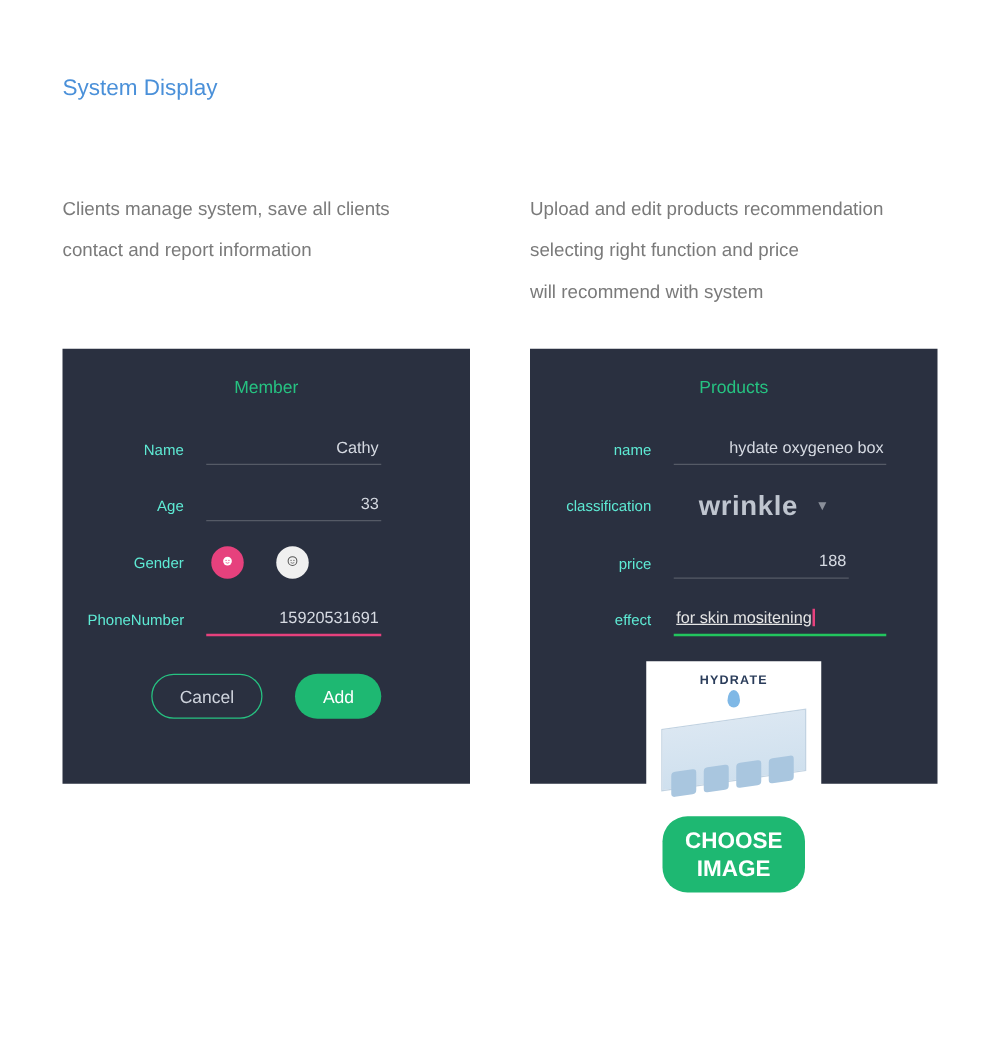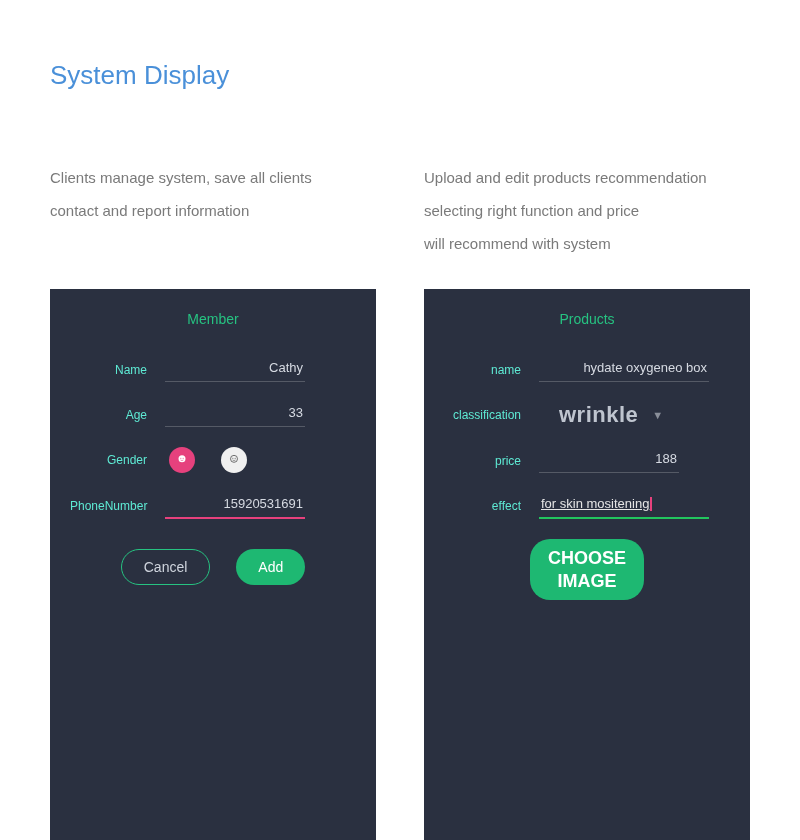--- a/index.html
+++ b/index.html
@@ -8,21 +8,21 @@
     background: #ffffff;
     width: 800px;
     height: 840px;
     overflow: hidden;
   }
   .page {
     padding: 60px 50px 0 50px;
   }
   .title {
     color: #4a90d9;
-    font-size: 26px;
+    font-size: 18px;
     font-weight: 400;
     margin-bottom: 70px;
   }
   .columns {
     display: flex;
     gap: 48px;
   }
   .col {
     flex: 1;
     display: flex;
@@ -33,21 +33,21 @@
     font-size: 15px;
     line-height: 2.2;
     min-height: 110px;
     margin-bottom: 18px;
   }
   .panel {
     background: #2a3040;
     padding: 22px 20px 26px 20px;
     color: #c8cdd6;
     font-size: 13px;
-    height: 561px;
+    height: 348px;
     position: relative;
   }
   .panel-title {
     text-align: center;
     color: #26c281;
     font-size: 14px;
     margin-bottom: 30px;
   }
   .row {
     display: flex;
@@ -299,20 +299,31 @@
         <div class="row">
           <div class="lbl">effect</div>
           <div class="val">
             <div class="effect-wrap">
               <span>for skin mositening</span>
                 <span class="caret-bar"></span>
             </div>
           </div>
         </div>
 
+        <div class="prod-img">
+          <div class="brand">HYDRATE</div>
+          <div class="drop"></div>
+          <div class="boxlid"></div>
+          <div class="pods">
+            <div class="pod"></div>
+              <div class="pod"></div>
+              <div class="pod"></div>
+              <div class="pod"></div>
+          </div>
+        </div>
 
         <div class="choose-wrap">
           <button class="btn choose">
             <span>CHOOSE</span><br>
             <span>IMAGE</span>
           </button>
         </div>
       </div>
     </div>
 

